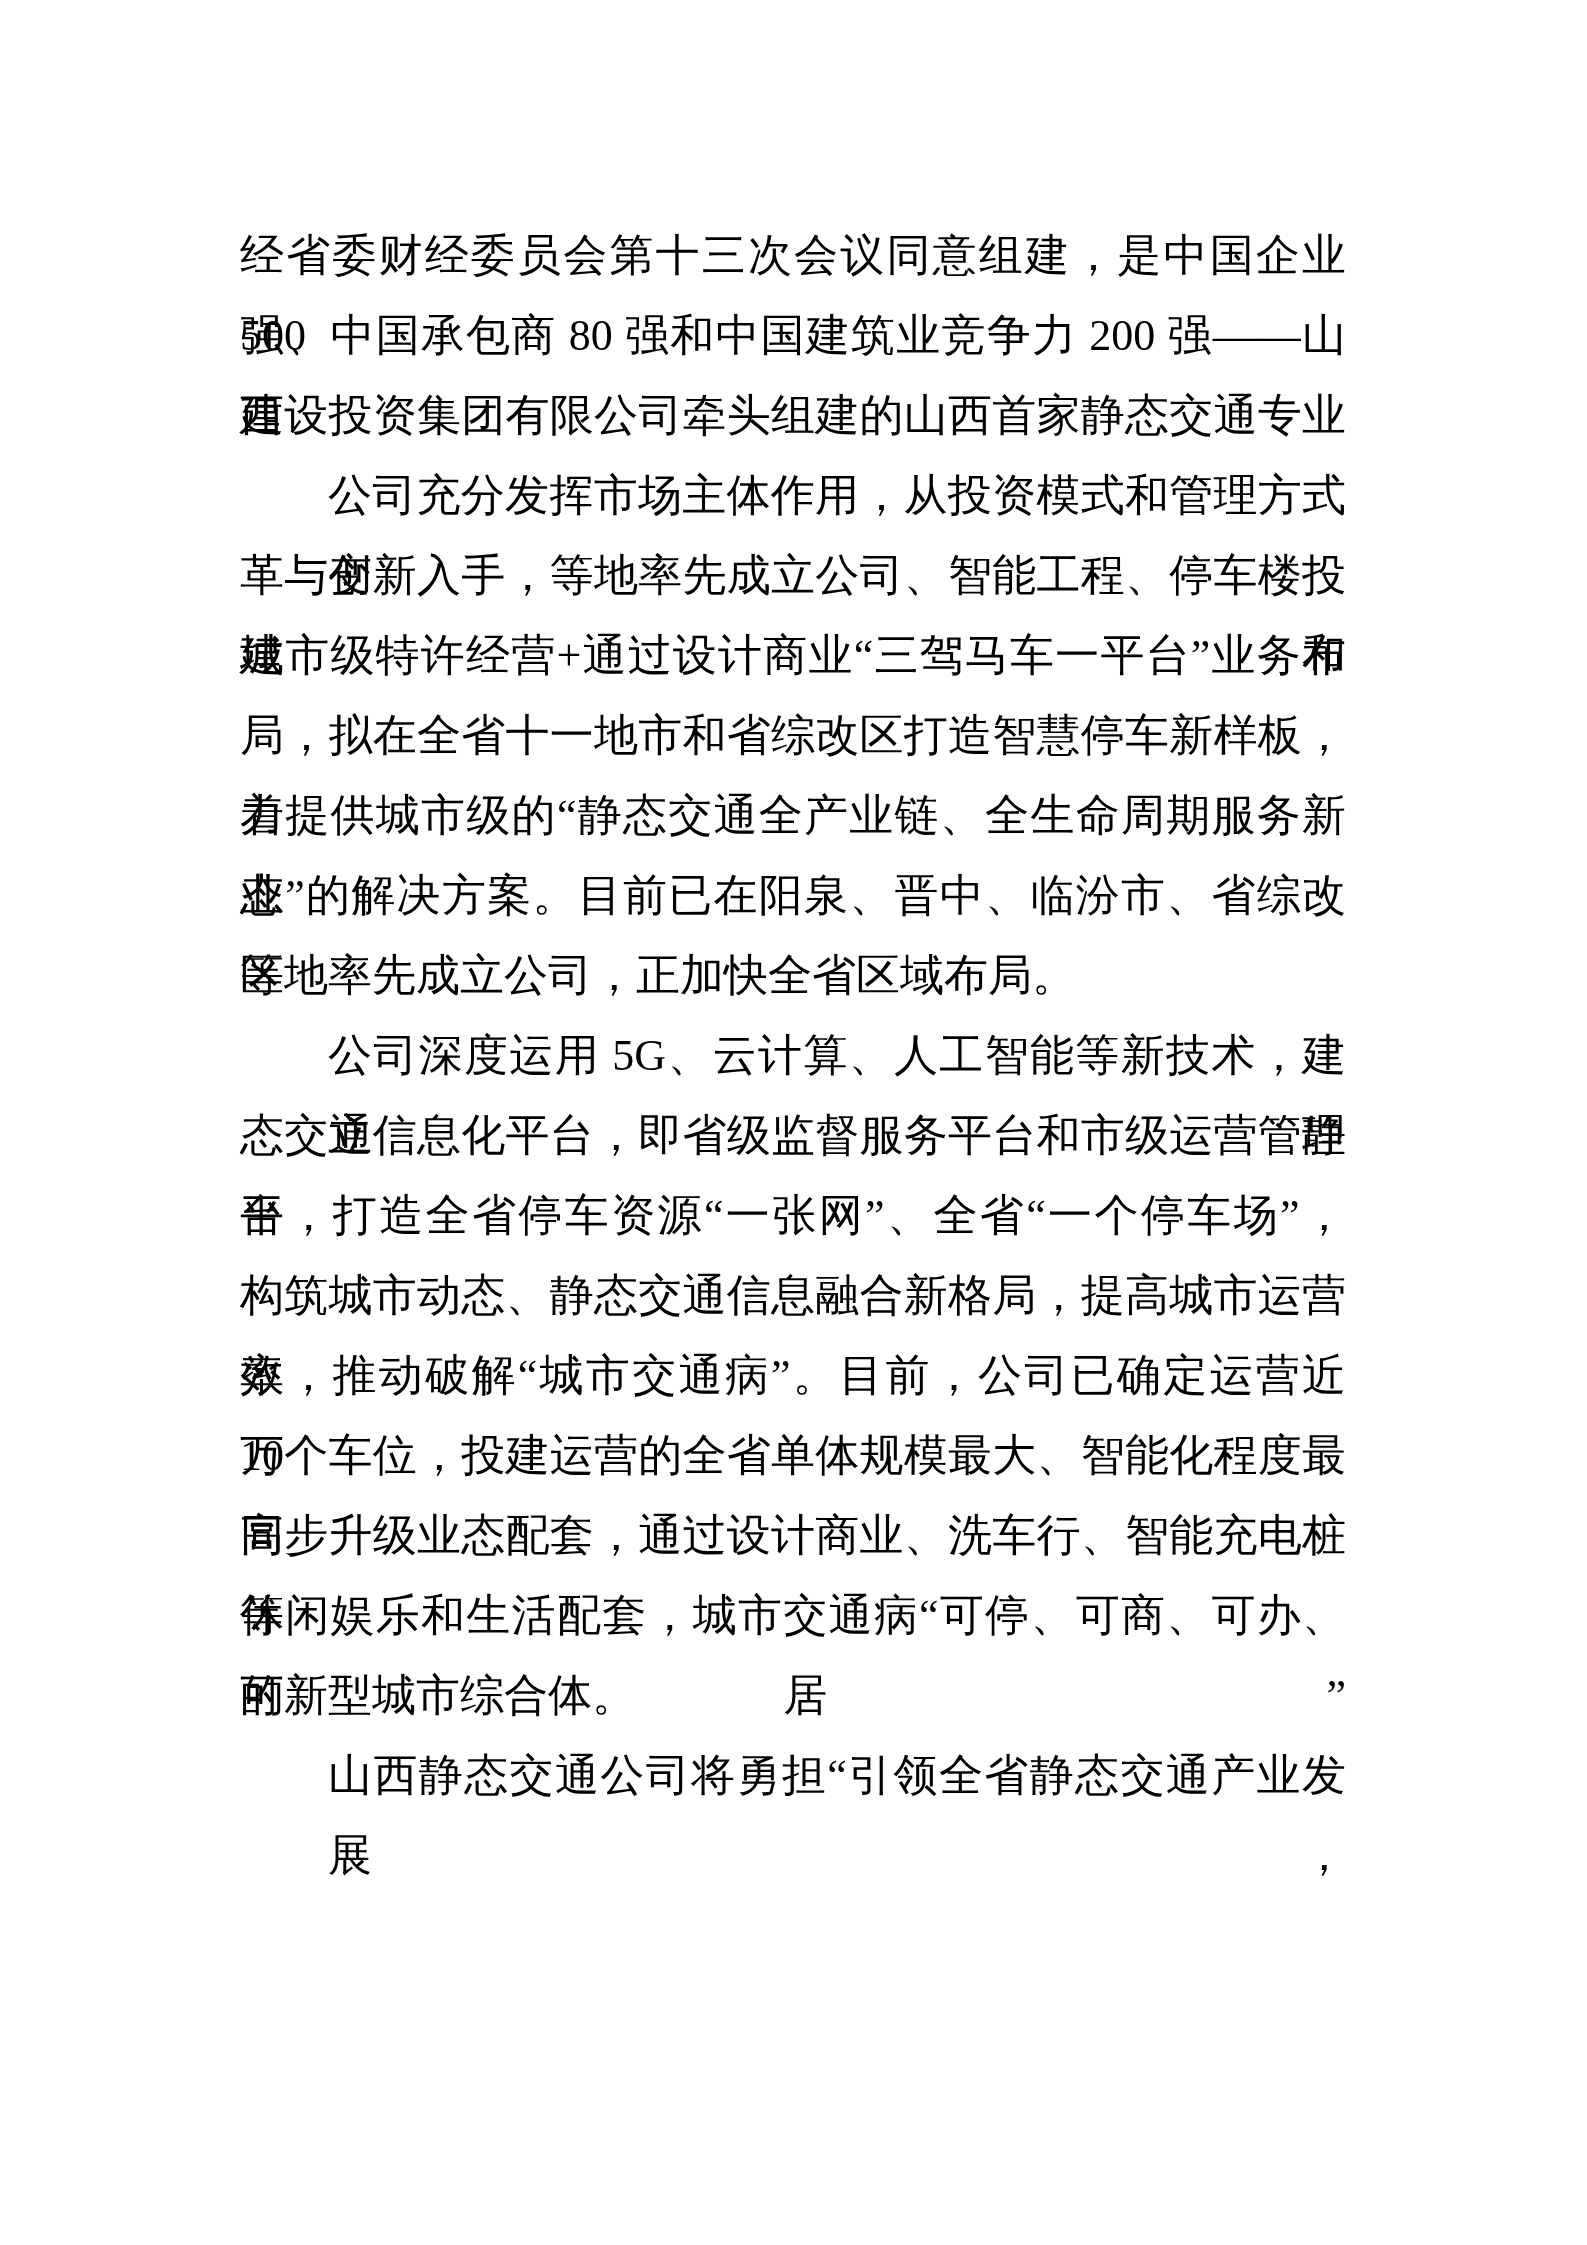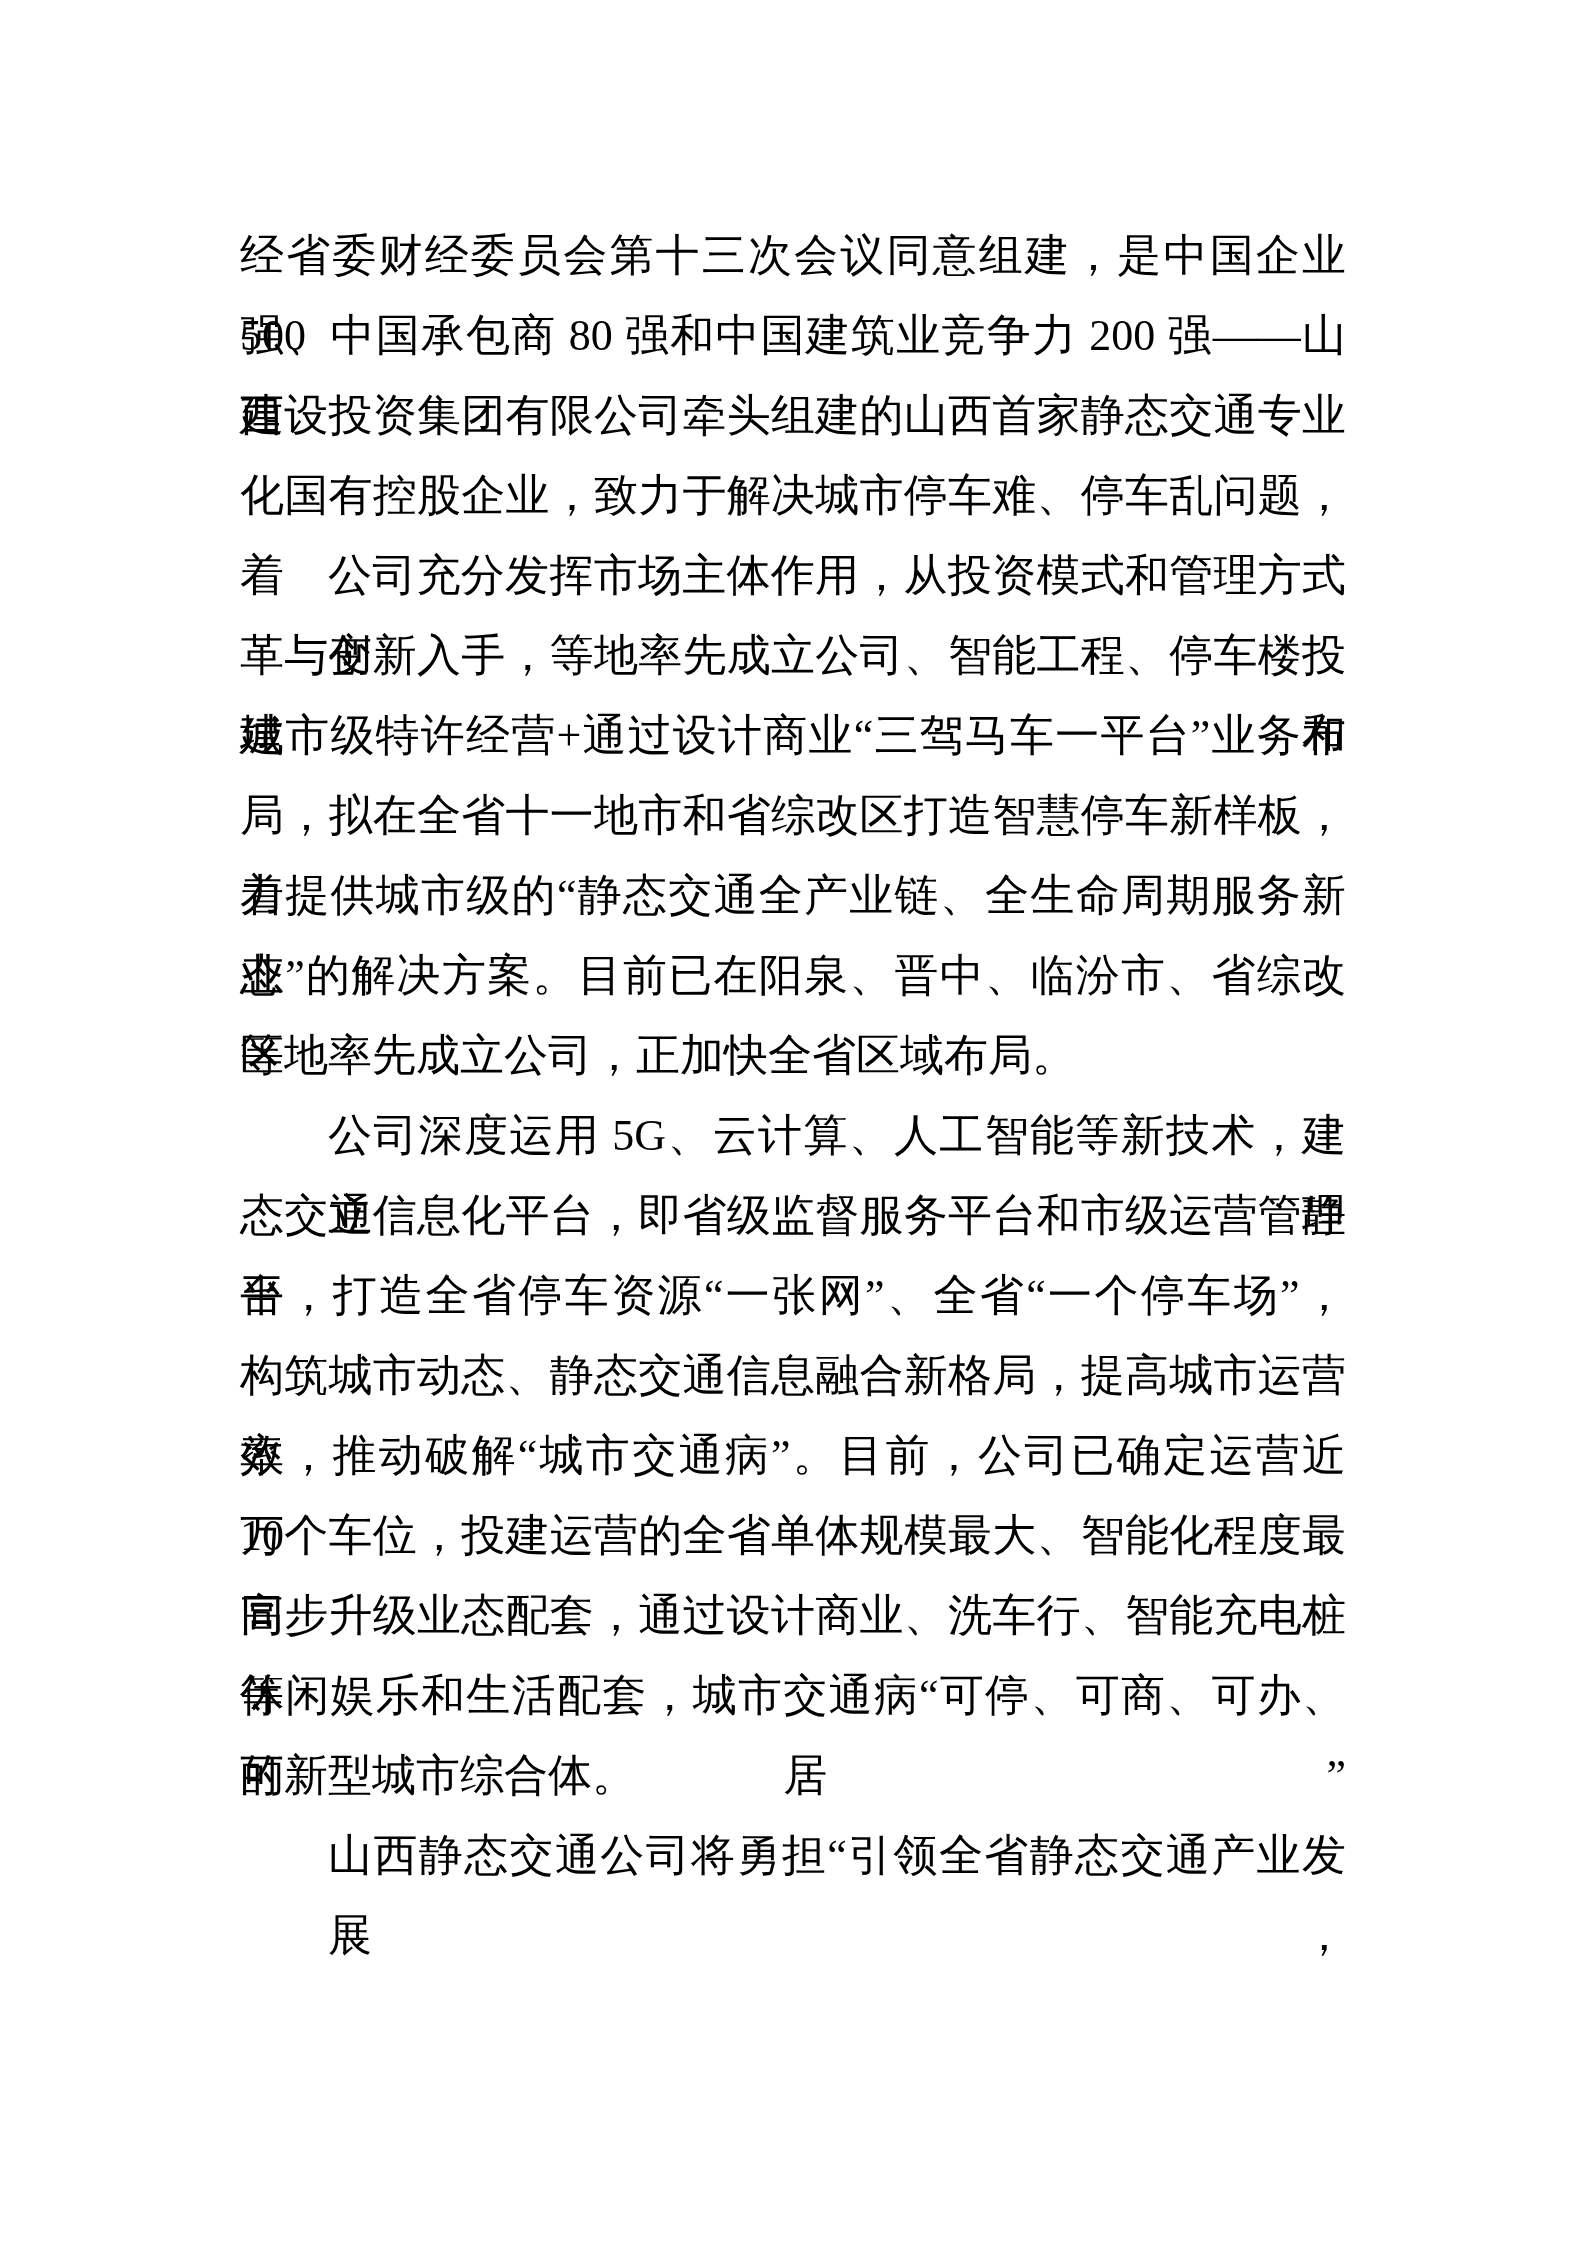--- a/index.html
+++ b/index.html
@@ -44,21 +44,20 @@
   }
 </style>
 </head>
 <body style="background: rgb(255, 255, 255); color: rgb(0, 0, 0);">
 
 <div class="page">
   <div class="text-block">
       <div class="line">经省委财经委员会第十三次会议同意组建，是中国企业 500</div>
       <div class="line">强、中国承包商 80 强和中国建筑业竞争力 200 强——山西</div>
       <div class="line">建设投资集团有限公司牵头组建的山西首家静态交通专业</div>
-      <div class="line">化国有控股企业，致力于解决城市停车难、停车乱问题，着</div>
       <div class="line indent">公司充分发挥市场主体作用，从投资模式和管理方式变</div>
       <div class="line">革与创新入手，等地率先成立公司、智能工程、停车楼投建和</div>
       <div class="line">城市级特许经营+通过设计商业“三驾马车一平台”业务布</div>
       <div class="line">局，拟在全省十一地市和省综改区打造智慧停车新样板，着</div>
       <div class="line">力提供城市级的“静态交通全产业链、全生命周期服务新业</div>
       <div class="line">态”的解决方案。目前已在阳泉、晋中、临汾市、省综改区</div>
       <div class="line no-flush">等地率先成立公司，正加快全省区域布局。</div>
       <div class="line indent">公司深度运用 5G、云计算、人工智能等新技术，建立静</div>
       <div class="line">态交通信息化平台，即省级监督服务平台和市级运营管理平</div>
       <div class="line">台，打造全省停车资源“一张网”、全省“一个停车场”，</div>

